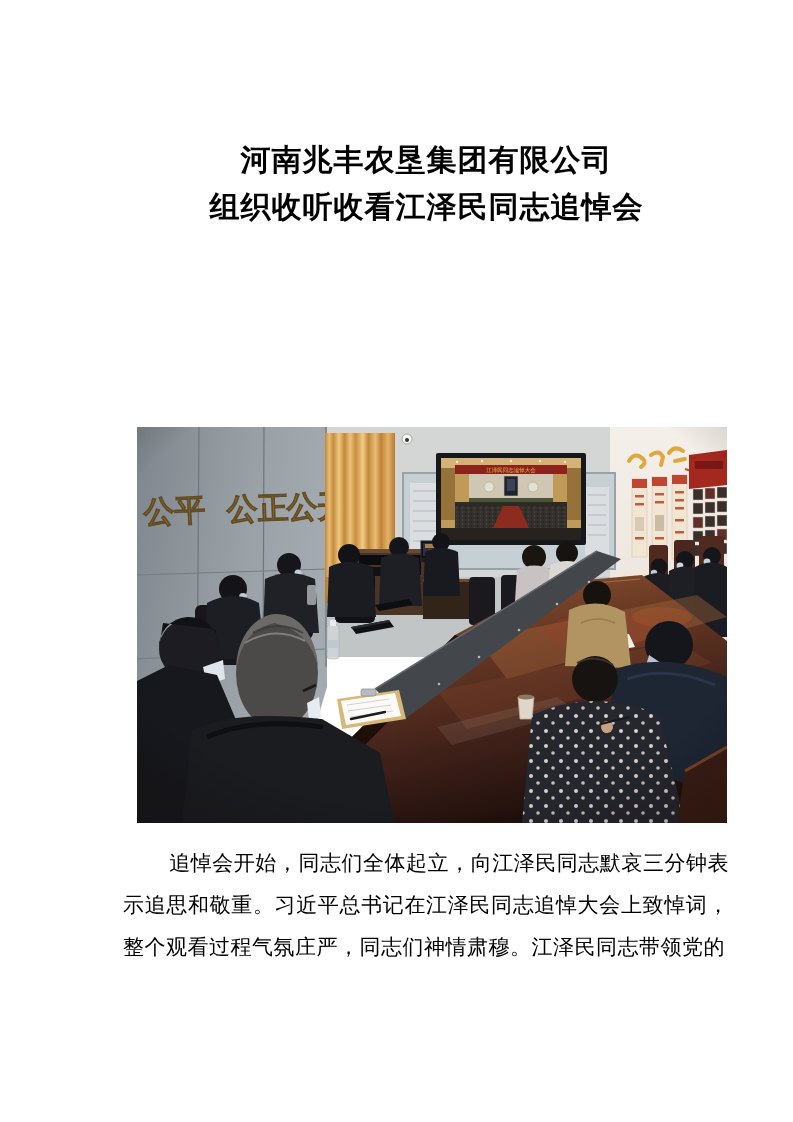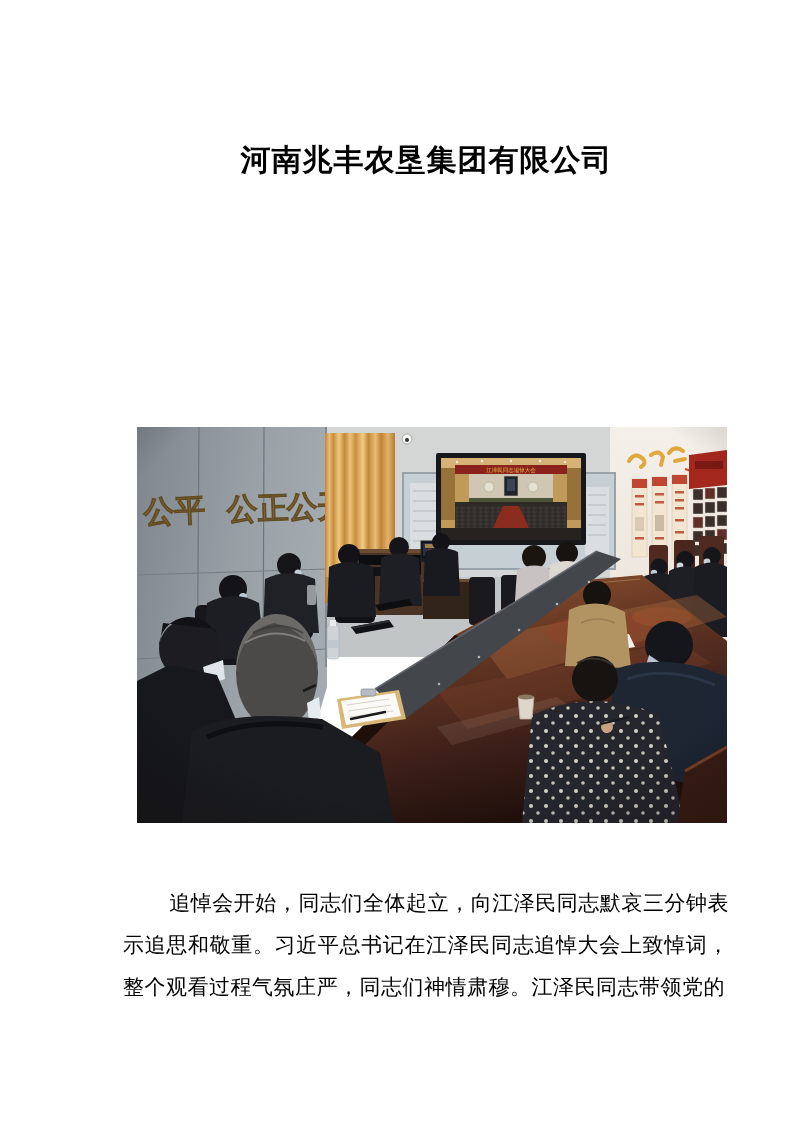--- a/index.html
+++ b/index.html
@@ -21,34 +21,34 @@
   }
   .body-par{
     position:absolute;left:93px;width:606px;
     margin:0;
     font-size:21px;line-height:42px;
     text-align:justify;text-justify:inter-ideograph;
     text-indent:2.2em;
     letter-spacing:0.5px;
   }
   .par-1{top:264px;}
-  .par-2{top:882px;}
+  .par-2{top:842px;}
   .photo-figure{
     position:absolute;left:107px;top:427px;
     width:590px;height:396px;margin:0;padding:0;
     overflow:hidden;
   }
   .photo-figure svg{display:block;width:590px;height:396px;}
 </style>
 </head>
 <body>
 
 <div class="page">
 
-  <h1 class="doc-title"><span>河南兆丰农垦集团有限公司</span><br></h1>
+  <h1 class="doc-title"><span>河南兆丰农垦集团有限公司</span><br><span>组织收听收看江泽民同志追悼会</span></h1>
 
 
   <figure class="photo-figure">
     <svg viewBox="0 0 590 396" xmlns="http://www.w3.org/2000/svg">
       <defs>
         <linearGradient id="wallG" x1="0" y1="0" x2="1" y2="0.3">
           <stop offset="0" stop-color="#7f868d"></stop>
           <stop offset="0.6" stop-color="#99a1a7"></stop>
           <stop offset="1" stop-color="#a4abb0"></stop>
         </linearGradient>

